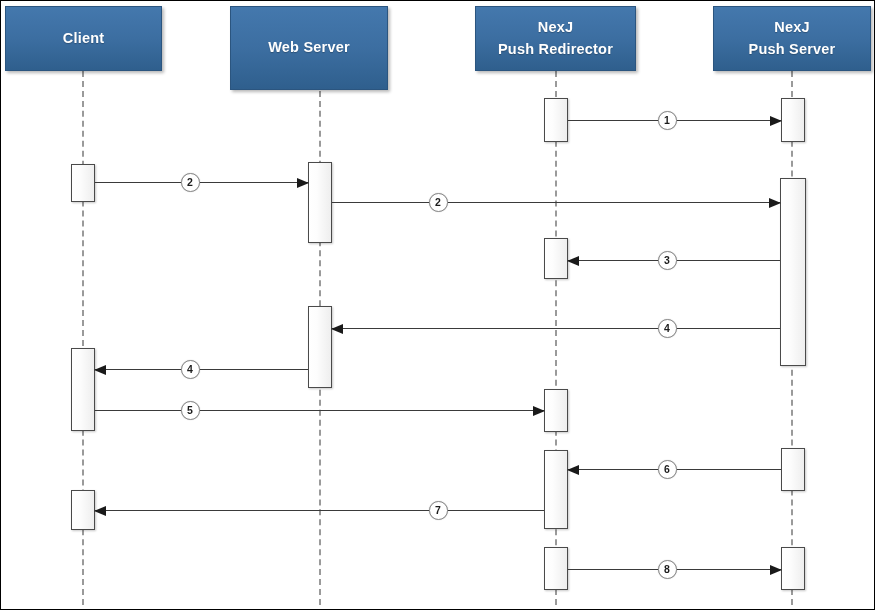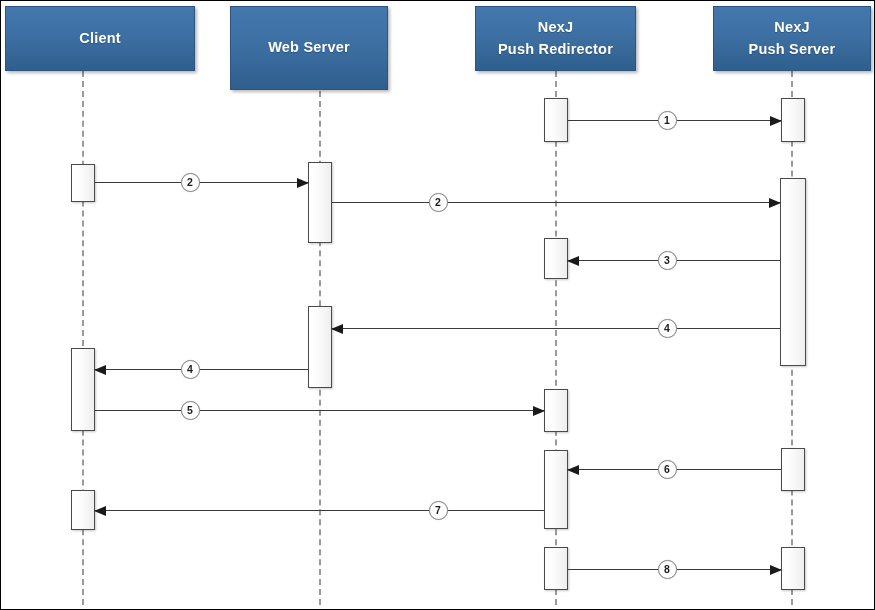--- a/index.html
+++ b/index.html
@@ -160,21 +160,21 @@
       <div class="message" style="left: 94px; top: 509px; width: 449px;">
         <div class="arrowhead left"></div>
       </div>
       <div class="seqnum" style="left: 427.5px; top: 499.5px;">7</div>
       <div class="message" style="left: 567px; top: 568px; width: 213px;">
         <div class="arrowhead right"></div>
       </div>
       <div class="seqnum" style="left: 656.5px; top: 558.5px;">8</div>
     </div>
   <div id="participants-layer">
-      <div class="participant" style="left: 4px; top: 5px; width: 190px; height: 65px;">
+      <div class="participant" style="left: 4px; top: 5px; width: 157px; height: 65px;">
         <div class="plabel">Client</div>
       </div>
       <div class="participant" style="left: 229px; top: 5px; width: 158px; height: 84px;">
         <div class="plabel">Web Server</div>
       </div>
       <div class="participant" style="left: 474px; top: 5px; width: 161px; height: 65px;">
         <div class="plabel">NexJ<br>Push Redirector</div>
       </div>
       <div class="participant" style="left: 712px; top: 5px; width: 158px; height: 65px;">
         <div class="plabel">NexJ<br>Push Server</div>

